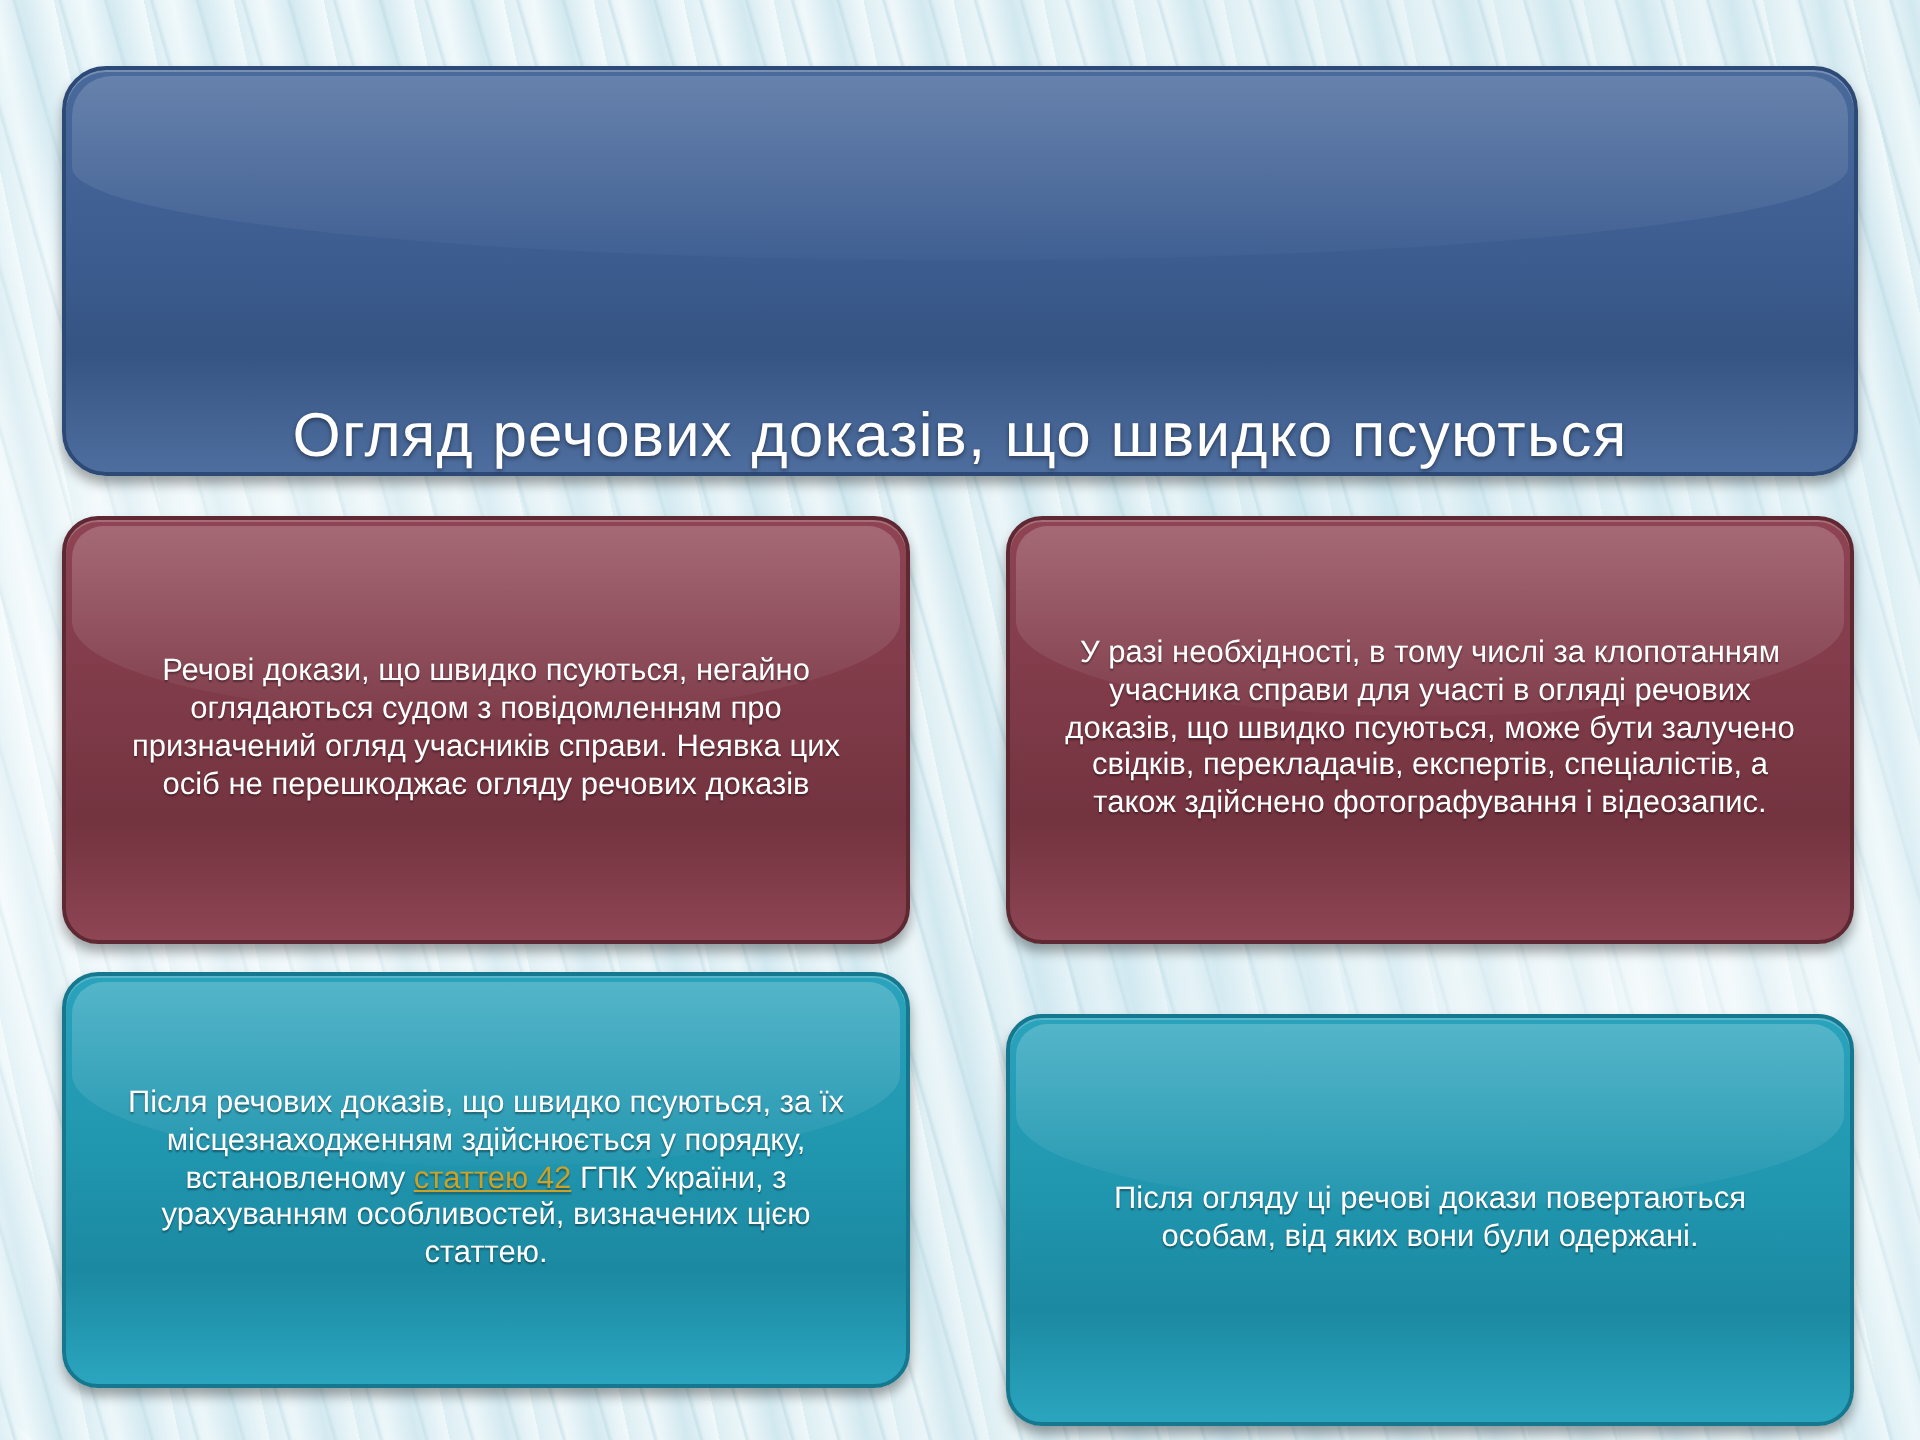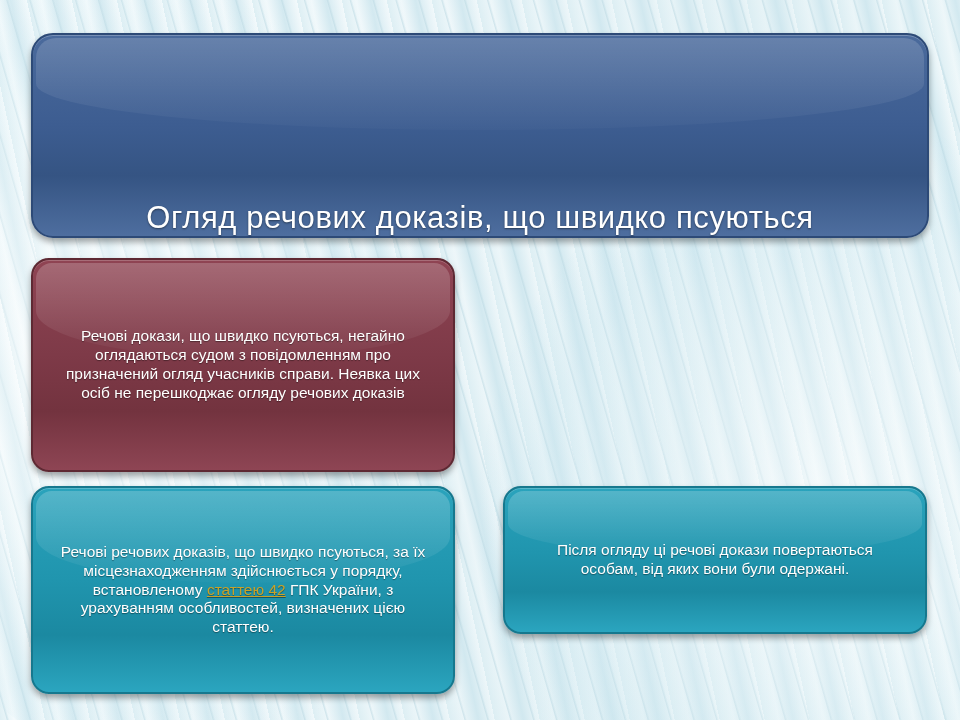--- a/index.html
+++ b/index.html
@@ -132,21 +132,21 @@
     border: 2px solid #5e2933;
   }
   .card-teal {
     background: linear-gradient(180deg, #2aa3bc 0%, #2095ae 45%, #1b89a1 72%, #2ba5bf 100%);
     border: 2px solid #16788e;
   }
 
   #card-1 { left: 31px;  top: 258px; width: 424px; height: 214px; justify-content: center; }
   #card-2 { left: 503px; top: 258px; width: 424px; height: 214px; }
   #card-3 { left: 31px;  top: 486px; width: 424px; height: 208px; }
-  #card-4 { left: 503px; top: 486px; width: 424px; height: 148px; }
+  #card-4 { left: 503px; top: 507px; width: 424px; height: 206px; }
 
   .hyperlink {
     color: #c9a227;
     text-decoration: underline;
   }
 </style>
 </head>
 <body>
 
 <div class="slide">
@@ -157,23 +157,26 @@
   <div class="content">
 
     <div class="title-box">
       <div class="title-text">Огляд речових доказів, що швидко псуються</div>
     </div>
 
     <div class="card card-maroon" id="card-1">
       <div class="card-text">Речові докази, що швидко псуються, негайно оглядаються судом з повідомленням про призначений огляд учасників справи. Неявка цих осіб не перешкоджає огляду речових доказів</div>
     </div>
 
+    <div class="card card-maroon" id="card-2">
+      <div class="card-text">У разі необхідності, в тому числі за клопотанням учасника справи для участі в огляді речових доказів, що швидко псуються, може бути залучено свідків, перекладачів, експертів, спеціалістів, а також здійснено фотографування і відеозапис.</div>
+    </div>
 
     <div class="card card-teal" id="card-3">
-      <div class="card-text"><span>Речові речових доказів, що швидко псуються, за їх місцезнаходженням здійснюється у порядку, встановленому </span><a class="hyperlink" href="#">статтею 42</a><span> ГПК України, з урахуванням особливостей, визначених цією статтею.</span></div>
+      <div class="card-text"><span>Після речових доказів, що швидко псуються, за їх місцезнаходженням здійснюється у порядку, встановленому </span><a class="hyperlink" href="#">статтею 42</a><span> ГПК України, з урахуванням особливостей, визначених цією статтею.</span></div>
     </div>
 
     <div class="card card-teal" id="card-4">
       <div class="card-text">Після огляду ці речові докази повертаються особам, від яких вони були одержані.</div>
     </div>
 
   </div>
 </div>
 
 </body></html>

